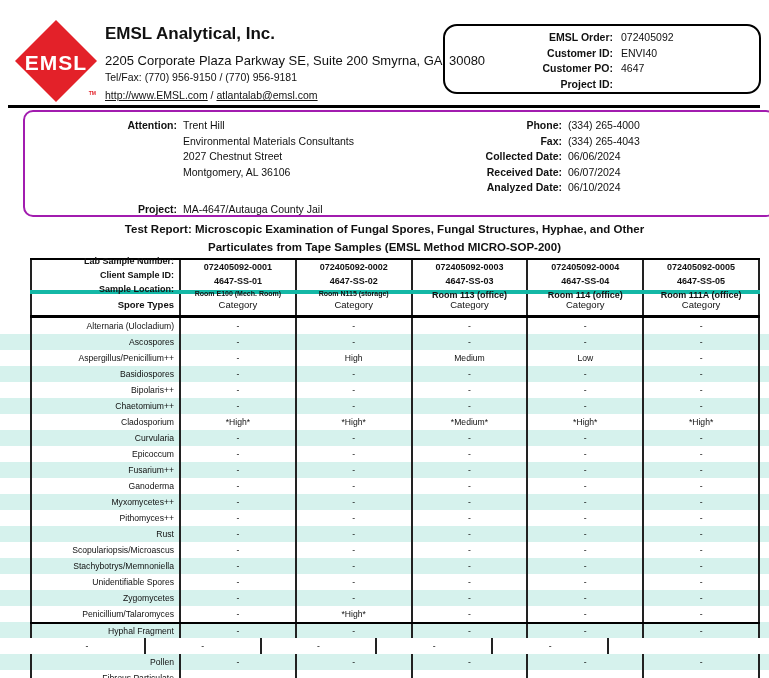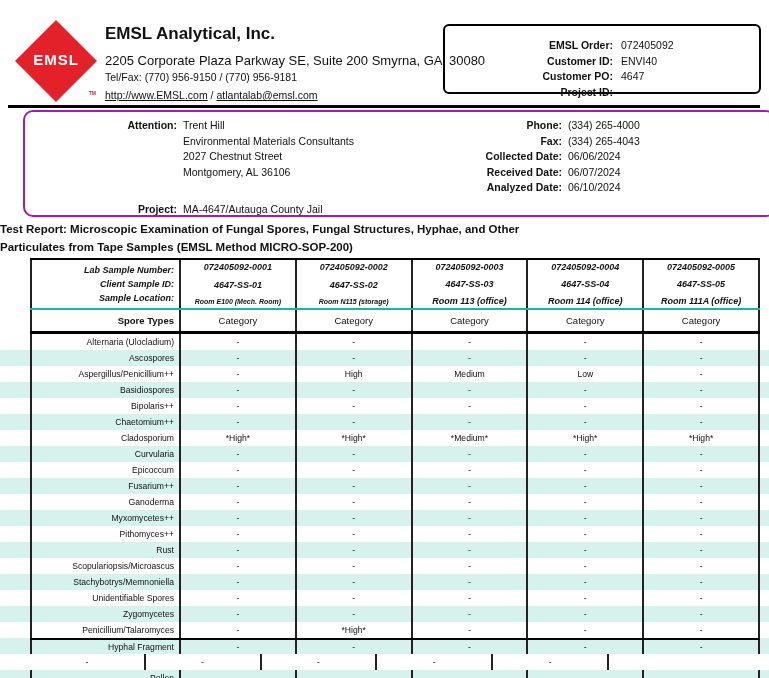--- a/index.html
+++ b/index.html
@@ -6,60 +6,60 @@
   html,body{margin:0;padding:0;}
   body{
     width:769px;height:678px;position:relative;background:#fff;color:#111;
     font-family:"Liberation Sans", sans-serif;overflow:hidden;
   }
   .keep-ws{white-space:pre-wrap;}
 
   
   #logo{position:absolute;left:14px;top:20px;width:84px;height:84px;}
   #logo .diamond{position:absolute;left:13px;top:12px;width:58px;height:58px;background:var(--red);transform:rotate(45deg);}
-  #logo .logo-text{position:absolute;left:1px;top:31px;width:82px;text-align:center;color:#fff;font-weight:bold;font-size:15px;letter-spacing:1px;}
+  #logo .logo-text{position:absolute;left:1px;top:31px;width:82px;text-align:center;color:#fff;font-weight:bold;font-size:21px;letter-spacing:1px;}
   #logo .logo-tm{position:absolute;right:2px;bottom:8px;font-size:5px;color:var(--red);font-weight:bold;}
 
   
   .company-name{position:absolute;left:105px;top:24px;font-size:17px;font-weight:bold;}
   .addr-line{position:absolute;left:105px;top:53px;font-size:13px;}
   .telfax-line{position:absolute;left:105px;top:71px;font-size:10.5px;}
   .links-line{position:absolute;left:105px;top:89px;font-size:10.5px;}
   .links-line a{color:#111;text-decoration:underline;cursor:pointer;}
 
   
-  #order-box{position:absolute;left:443px;top:24px;width:318px;height:70px;border:2px solid #000;border-radius:6px;box-sizing:border-box;padding-top:11px;}
+  #order-box{position:absolute;left:443px;top:24px;width:318px;height:70px;border:2px solid #000;border-radius:14px;box-sizing:border-box;padding-top:3px;}
   .ob-row{display:flex;height:15.8px;align-items:center;font-size:10.5px;}
   .ob-label{width:168px;text-align:right;font-weight:bold;flex:none;}
   .ob-value{margin-left:8px;}
 
   
   #rule{position:absolute;left:8px;top:105px;width:752px;height:3px;background:#000;}
   #attention-box{position:absolute;left:23px;top:110px;width:753px;height:107px;border:2px solid #a21caf;border-radius:10px;box-sizing:border-box;}
   .ct-left{position:absolute;left:0;top:6px;width:330px;}
   .ct-right{position:absolute;left:330px;top:6px;width:410px;}
   .ct-row{display:flex;font-size:10.5px;line-height:15.6px;}
   .ct-label{width:152px;text-align:right;font-weight:bold;flex:none;}
   .ct-right .ct-label{width:207px;}
   .ct-value{margin-left:6px;}
   .project-row{margin-top:22px;}
 
   
-  #title{position:absolute;left:0;top:221px;width:769px;font-weight:bold;font-size:11.5px;line-height:17.5px;}
+  #title{position:absolute;left:0;top:221px;width:769px;text-align:center;font-weight:bold;font-size:11.5px;line-height:17.5px;}
 
   
   #table{position:absolute;left:0;top:258px;width:769px;}
   .t-row{display:flex;}
   .sp-l{width:30px;flex:none;}
   .sp-r{flex:1;}
   .t-box{display:flex;flex:none;width:730px;box-sizing:border-box;}
   .c-label{width:151px;flex:none;box-sizing:border-box;border-left:2px solid #222;border-right:2px solid #222;}
   .c-val{width:115.8px;flex:none;box-sizing:border-box;border-right:2px solid #222;}
 
-  .s-head .t-box{border-top:2px solid #000;border-bottom:2px solid #14b8a6;height:52px;font-style:italic;}
+  .s-head .t-box{border-top:2px solid #000;border-bottom:4px solid #14b8a6;height:36px;}
   .s-head .c-label{display:flex;flex-direction:column;justify-content:center;align-items:flex-end;padding-right:5px;font-weight:bold;font-size:9px;line-height:14px;}
   .head-col{display:flex;flex-direction:column;justify-content:space-between;align-items:center;font-weight:bold;font-size:9px;line-height:14px;}
   .head-col .small{font-size:7px;line-height:12px;}
 
   .cat-row .t-box{height:24px;border-bottom:3px solid #000;}
   .cat-row .c-label{display:flex;align-items:center;justify-content:flex-end;padding-right:5px;font-weight:bold;font-size:9.5px;}
   .cat-row .c-val{display:flex;align-items:center;justify-content:center;font-size:9.5px;}
 
   .d-row .t-box{height:16px;}
   .d-row .c-label{display:flex;align-items:center;justify-content:flex-end;padding-right:5px;font-size:8.6px;}

